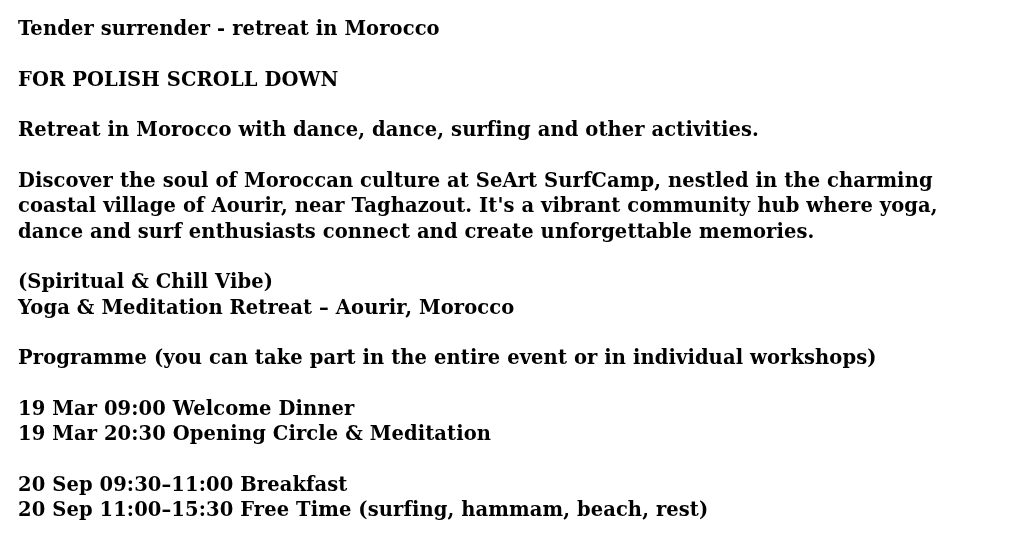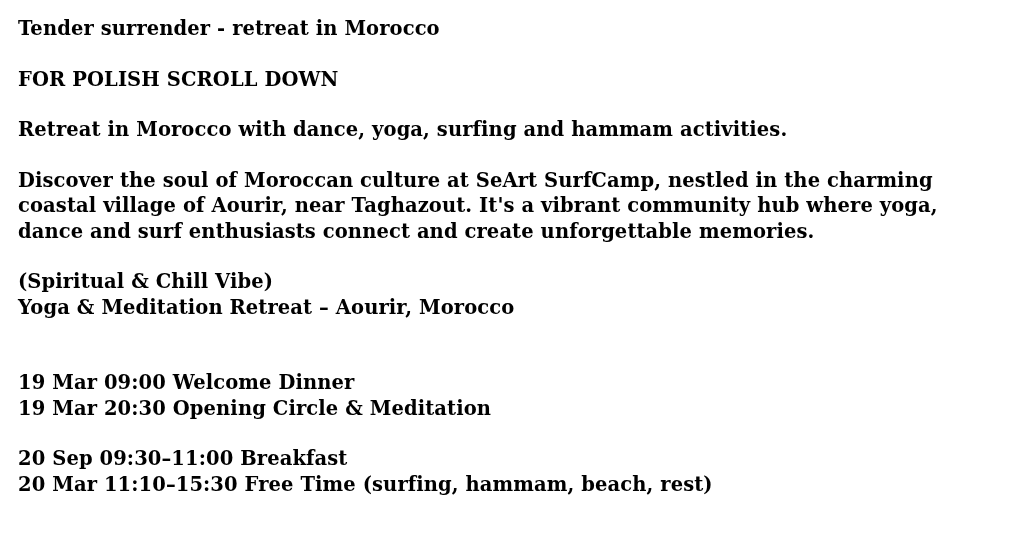--- a/index.html
+++ b/index.html
@@ -48,42 +48,45 @@
       <span class="line">Tender surrender - retreat in Morocco</span>
     </p>
     <div class="spacer"></div>
 
     <p class="block">
       <span class="line">FOR POLISH SCROLL DOWN</span>
     </p>
     <div class="spacer"></div>
 
     <p class="block">
-      <span class="line">Retreat in Morocco with dance, yoga, surfing and hammam activities.</span>
+      <span class="line">Retreat in Morocco with dance, dance, surfing and other activities.</span>
     </p>
     <div class="spacer"></div>
 
     <p class="block">
       <span class="line">Discover the soul of Moroccan culture at SeArt SurfCamp, nestled in the charming coastal village of Aourir, near Taghazout. It's a vibrant community hub where yoga, dance and surf enthusiasts connect and create unforgettable memories.</span>
     </p>
     <div class="spacer"></div>
 
     <p class="block">
       <span class="line">(Spiritual &amp; Chill Vibe)</span>
       <span class="line">Yoga &amp; Meditation Retreat – Aourir, Morocco</span>
     </p>
     <div class="spacer"></div>
 
+    <p class="block">
+      <span class="line">Programme (you can take part in the entire event or in individual workshops)</span>
+    </p>
     <div class="spacer"></div>
 
     <p class="block">
       <span class="line">19 Mar 09:00 Welcome Dinner</span>
       <span class="line">19 Mar 20:30 Opening Circle &amp; Meditation</span>
     </p>
     <div class="spacer"></div>
 
     <p class="block">
       <span class="line">20 Sep 09:30–11:00 Breakfast</span>
-      <span class="line">20 Mar 11:10–15:30 Free Time (surfing, hammam, beach, rest)</span>
+      <span class="line">20 Sep 11:00–15:30 Free Time (surfing, hammam, beach, rest)</span>
     </p>
 
   </div>
 </div>
 
 </body></html>

